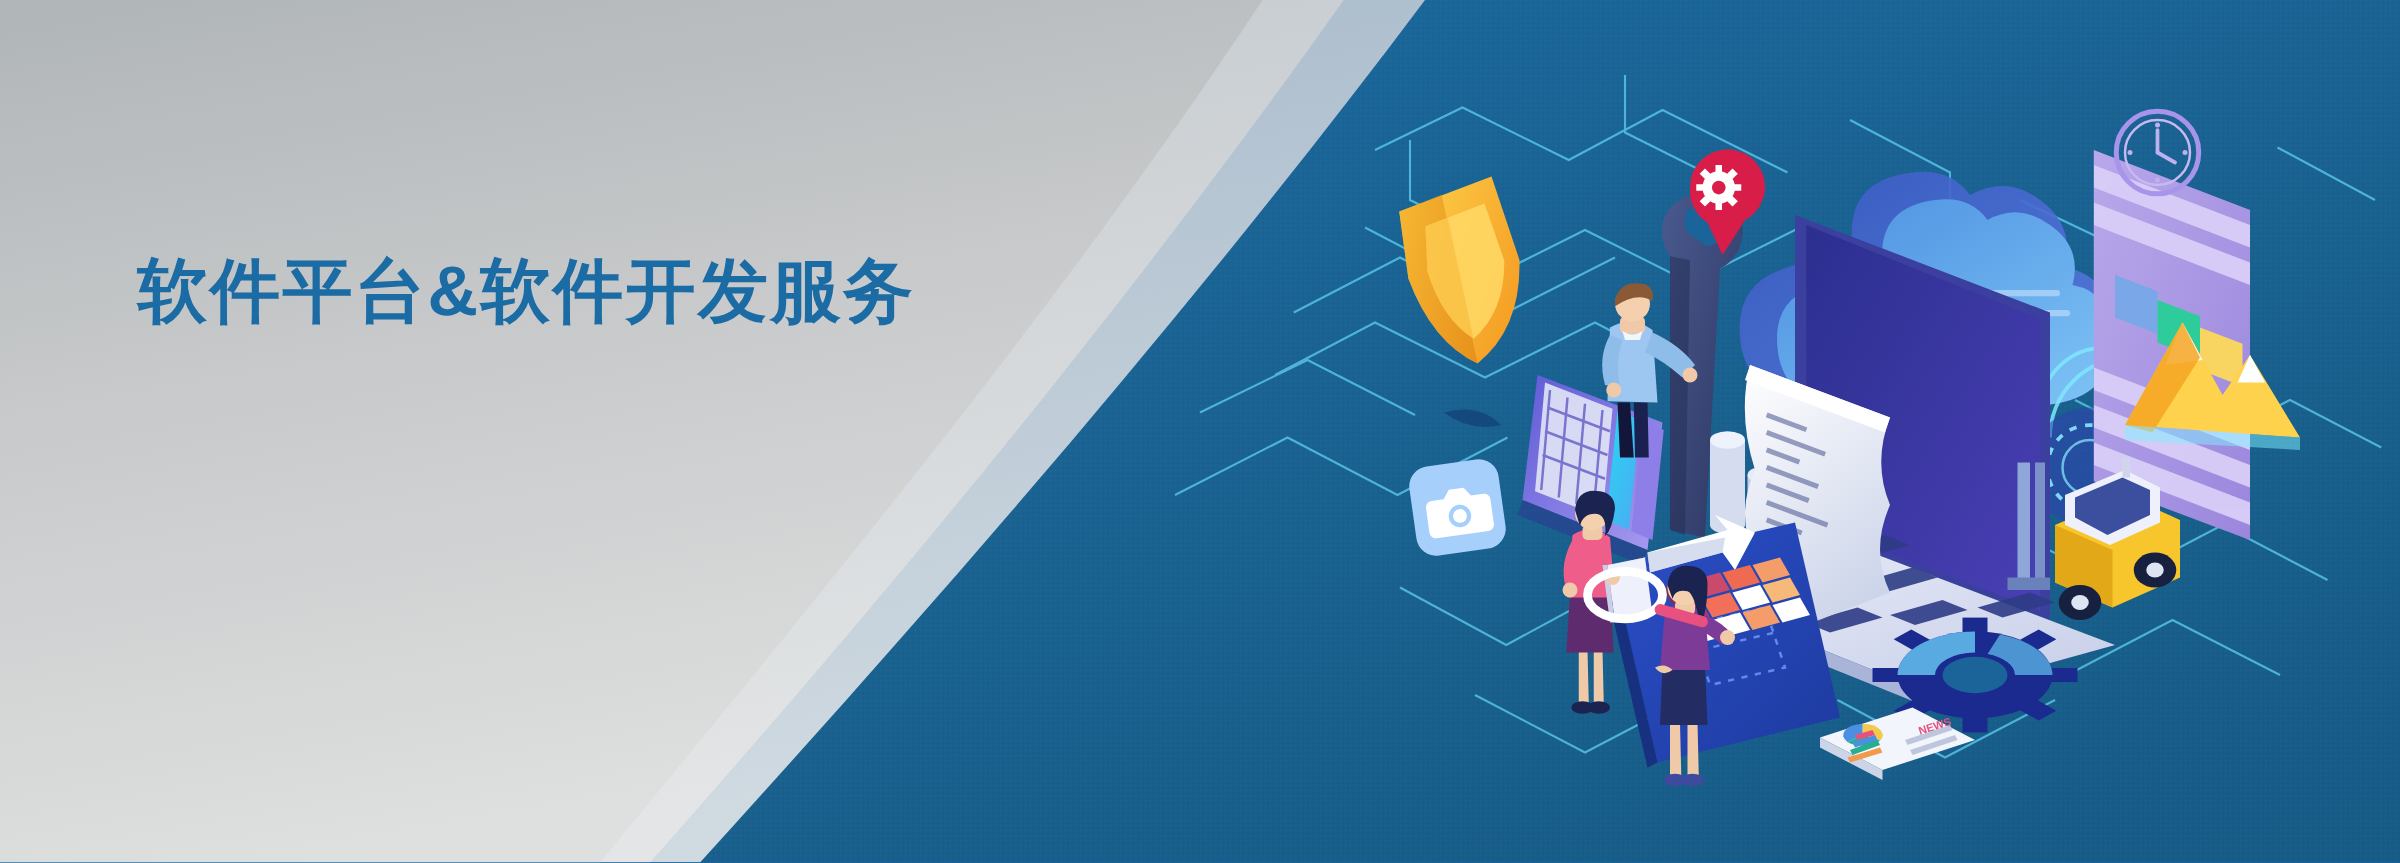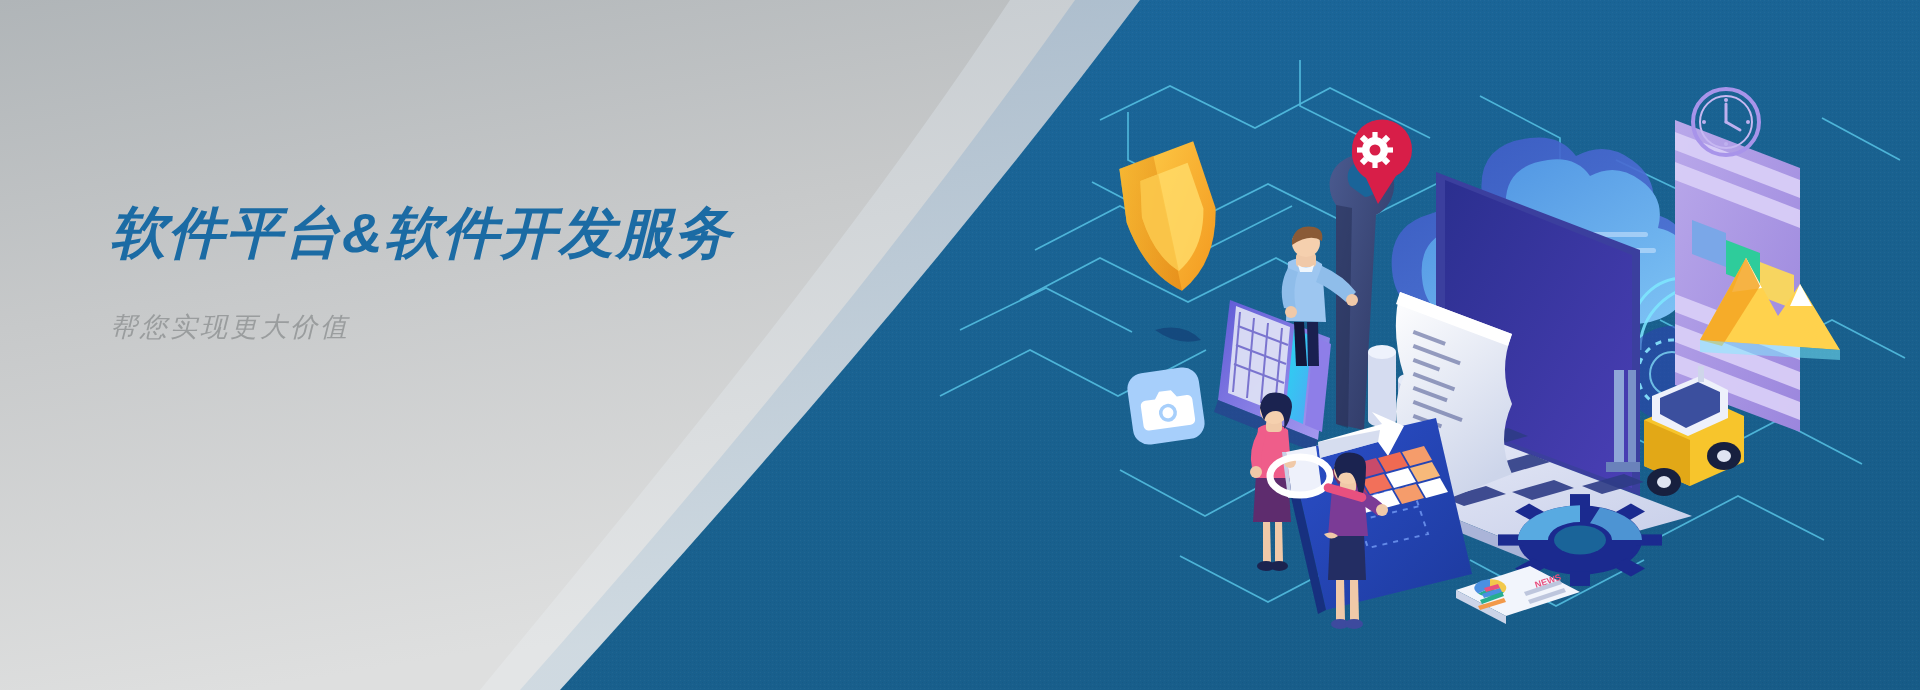--- a/index.html
+++ b/index.html
@@ -18,21 +18,20 @@
   }
   .layer { position: absolute; top: 0; left: 0; width: 1920px; height: 690px; }
   #bg-svg, #art-svg { display: block; }
 
   
   #text-block {
     position: absolute;
     left: 110px; top: 200px;
     width: 780px;
     z-index: 40;
-    font-style: italic;
   }
   #headline {
     font-size: 56px;
     font-weight: 700;
     letter-spacing: 2px;
     color: #1b6ba4;
     line-height: 1.18;
     white-space: nowrap;
   }
   #subhead {
@@ -521,16 +520,15 @@
       <ellipse cx="1664" cy="482" rx="7" ry="6" fill="#dfe4f2"></ellipse>
       <ellipse cx="1724" cy="456" rx="17" ry="14" fill="#17203f"></ellipse>
       <ellipse cx="1724" cy="456" rx="7" ry="6" fill="#dfe4f2"></ellipse>
 
       <rect x="1698" y="366" width="6" height="16" fill="#cfd6ea"></rect>
     </g>
   </svg>
 
   <div id="text-block">
     <div id="headline">软件平台&amp;软件开发服务</div>
-    <div id="subhead">帮您实现更大价值</div>
   </div>
 
 </div>
 
 </body></html>

